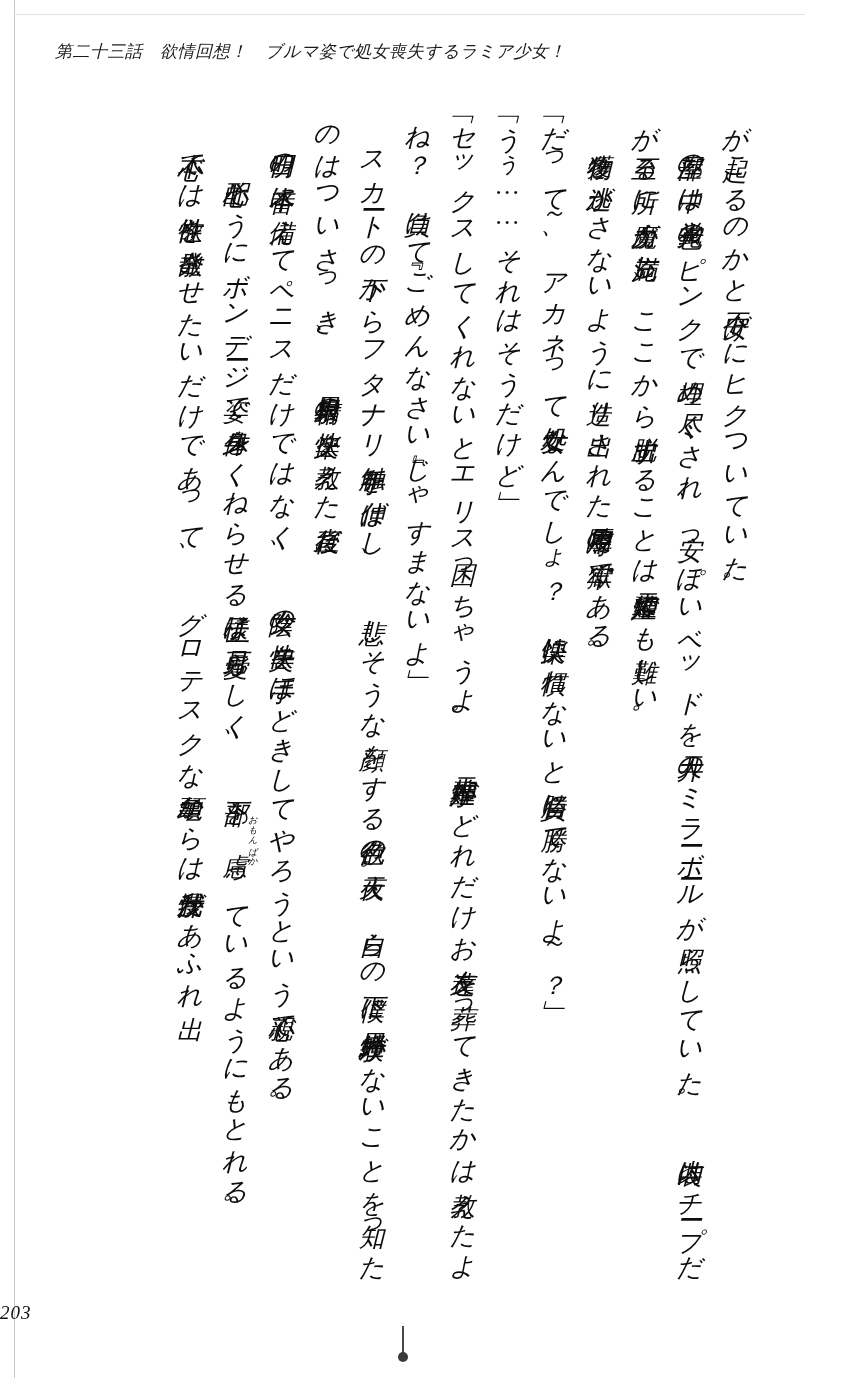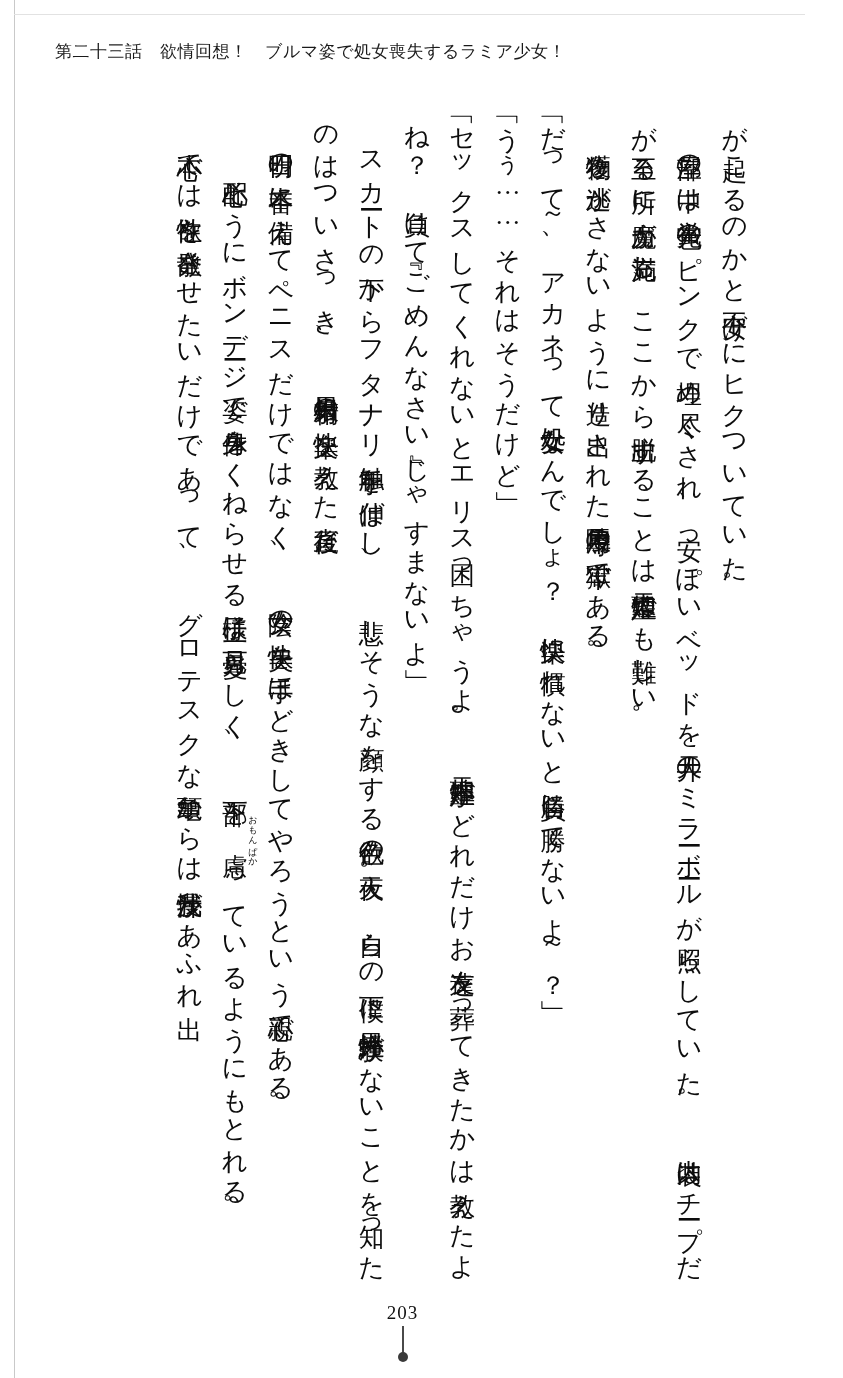--- a/index.html
+++ b/index.html
@@ -11,20 +11,21 @@
     font-family: "Liberation Serif", "DejaVu Serif", serif;
     color: #111111;
   }
   .page {
     position: relative;
     width: 805px;
     height: 1378px;
     background: #ffffff;
     overflow: hidden;
     box-sizing: border-box;
+    font-style: italic;
   }
   
   .page-frame-left {
     position: absolute;
     left: 14px;
     top: 0;
     width: 1px;
     height: 1378px;
     background: #c9c9c9;
   }
@@ -80,21 +81,21 @@
     line-height: 1;
     font-weight: normal;
   }
 
   
   .folio {
     position: absolute;
     left: 0;
     right: 0;
     bottom: 54px;
-    text-align: center;
+    text-align: left;
     font-size: 19px;
     letter-spacing: 1px;
     color: #111111;
   }
   
   .folio-mark {
     position: absolute;
     left: 50%;
     bottom: 12px;
     transform: translateX(-50%);

